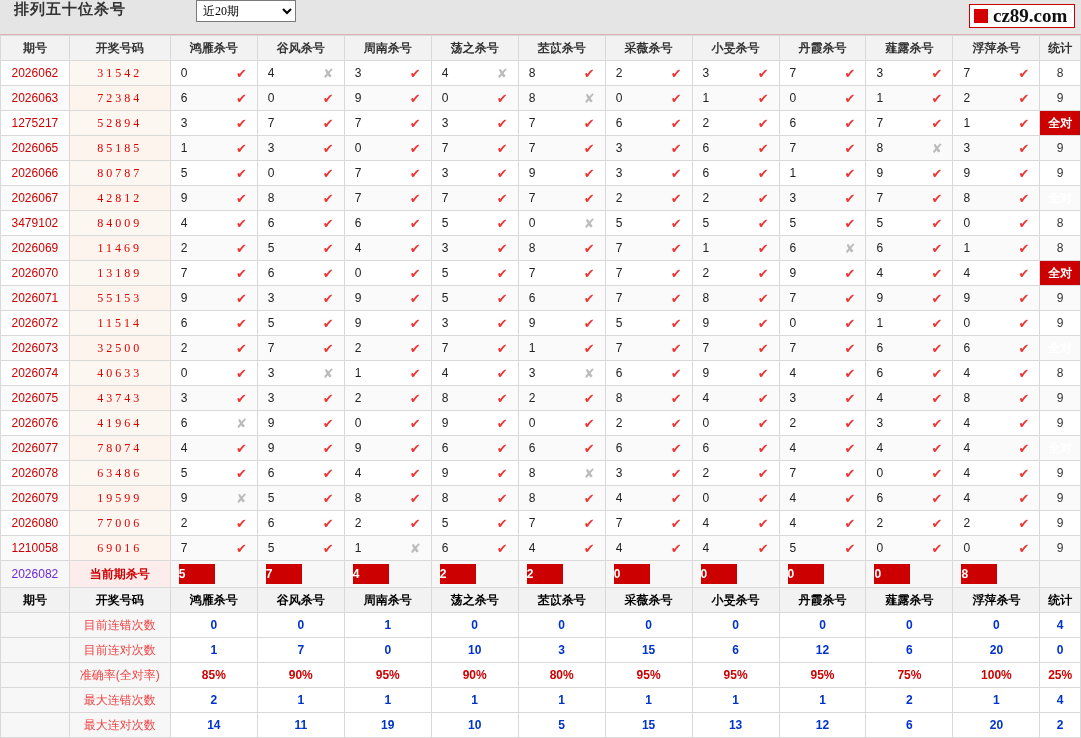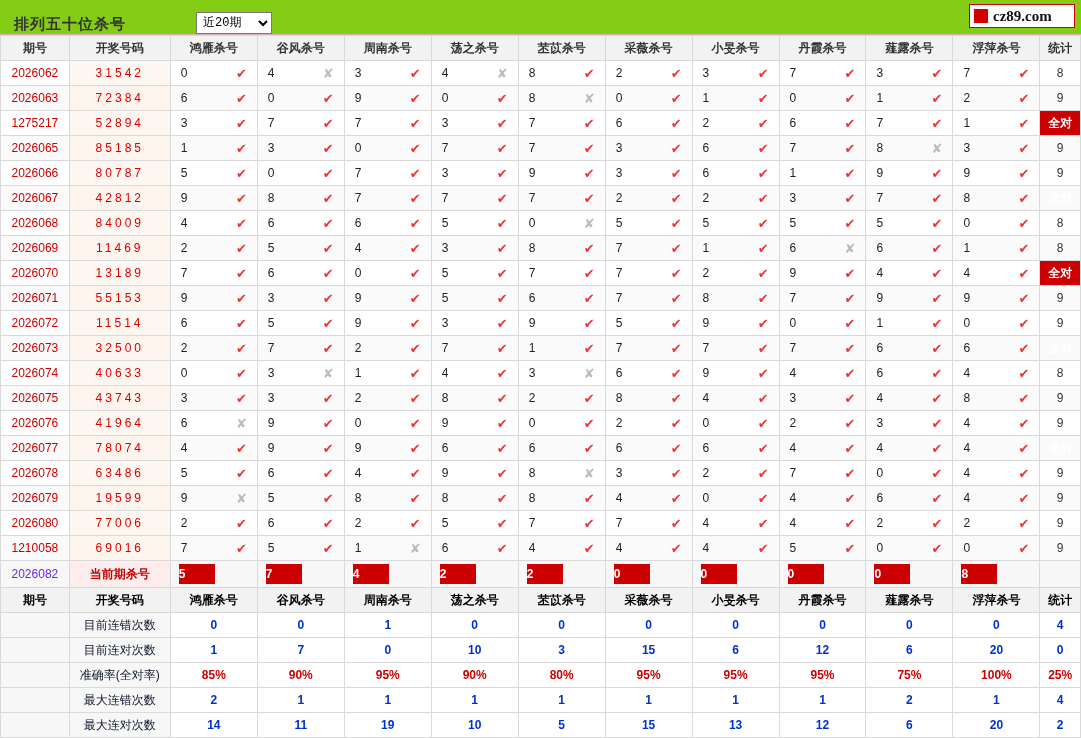--- a/index.html
+++ b/index.html
@@ -8,49 +8,49 @@
     background:#ffffff;
     font-family:"Liberation Sans","DejaVu Sans",sans-serif;
     font-size:12px;
     color:#000;
     overflow:hidden;
   }
   .wrap{width:1081px;}
   
   .topbar{
     height:34px;
-    background:#84cc16;
+    background:#e5e5e5;
     border-bottom:1px solid #d8b0b6;
-    display:flex;align-items:flex-end;
+    display:flex;align-items:flex-start;
     position:relative;
   }
   .topbar .title{
     font-size:15px;font-weight:bold;color:#333;
     margin-left:14px;letter-spacing:1px;
   }
   .topbar .sel{
     margin-left:70px;
   }
   select.period{
-    font-family:Liberation Mono, monospace;
+    font-family:Liberation Serif, serif;
     font-size:12px;
     padding:2px 2px;
     border:1px solid #7a7a7a;
     background:#fff;
-    width:76px;
+    width:100px;
   }
   .logo{
     position:absolute;right:6px;top:4px;
     height:22px;width:104px;
     border:1px solid #c00;
     background:#fff;
     display:flex;align-items:center;
   }
   .logo .sq{width:14px;height:14px;background:#d40000;margin:0 5px 0 4px;}
-  .logo .txt{font-size:15px;font-weight:bold;color:#111;font-family:"Liberation Serif",serif;}
+  .logo .txt{font-size:19px;font-weight:bold;color:#111;font-family:"Liberation Serif",serif;}
 
   
   table{border-collapse:collapse;width:1081px;table-layout:fixed;}
   th,td{
     border:1px solid #d9d9d9;
     height:24px;
     text-align:center;
     vertical-align:middle;
     font-size:12px;
     padding:0;
@@ -59,21 +59,21 @@
     background:#f2f2f2;
     font-weight:bold;
     color:#333;
   }
   .col-issue{width:68px;}
   .col-code{width:100px;}
   .col-k{width:86px;}
   .col-stat{width:40px;}
 
   td.issue{color:#cc0000;}
-  td.code{color:#dd0000;letter-spacing:3px;font-family:Liberation Sans, sans-serif;}
+  td.code{color:#dd0000;letter-spacing:3px;font-family:Liberation Serif, serif;}
   tbody tr.alt td{background:#fafafa;}
   td.code{background:#fdf7f2;}
   tbody tr.alt td.code{background:#fdf4ee;}
 
   .cellpair{
     display:flex;align-items:center;justify-content:space-between;
     padding:0 10px 0 10px;height:22px;
   }
   .num{font-size:12px;color:#222;}
   .mark{font-size:13px;font-weight:bold;line-height:1;}
@@ -94,21 +94,21 @@
   .killbox{
     display:inline-block;
     background:#cc0000;color:#fff;font-weight:bold;
     width:36px;height:20px;line-height:20px;
     margin-right:auto;
   }
   td.killcell{text-align:left;padding-left:8px;}
 
   
   tr.subhead th{background:#f2f2f2;font-weight:bold;}
-  td.rowlabel{background:#f7f7f7;color:#0f172a;}
+  td.rowlabel{background:#f7f7f7;color:#ef4444;}
   td.v-blue{color:#0033cc;font-weight:bold;}
   td.v-red{color:#cc0000;font-weight:bold;}
 </style>
 </head>
 <body>
 
 <div class="wrap">
 
   <div class="topbar">
     <div class="title">排列五十位杀号</div>
@@ -539,21 +539,21 @@
           </td>
           <td>
             <div class="cellpair">
               <span class="num">8</span>
               <span class="mark ok">✔</span>
             </div>
           </td>
           <td class="quandui">全对</td>
         </tr>
         <tr>
-          <td class="issue">2026068</td>
+          <td class="issue">3479102</td>
           <td class="code">84009</td>
           <td>
             <div class="cellpair">
               <span class="num">4</span>
               <span class="mark ok">✔</span>
             </div>
           </td>
           <td>
             <div class="cellpair">
               <span class="num">6</span>

